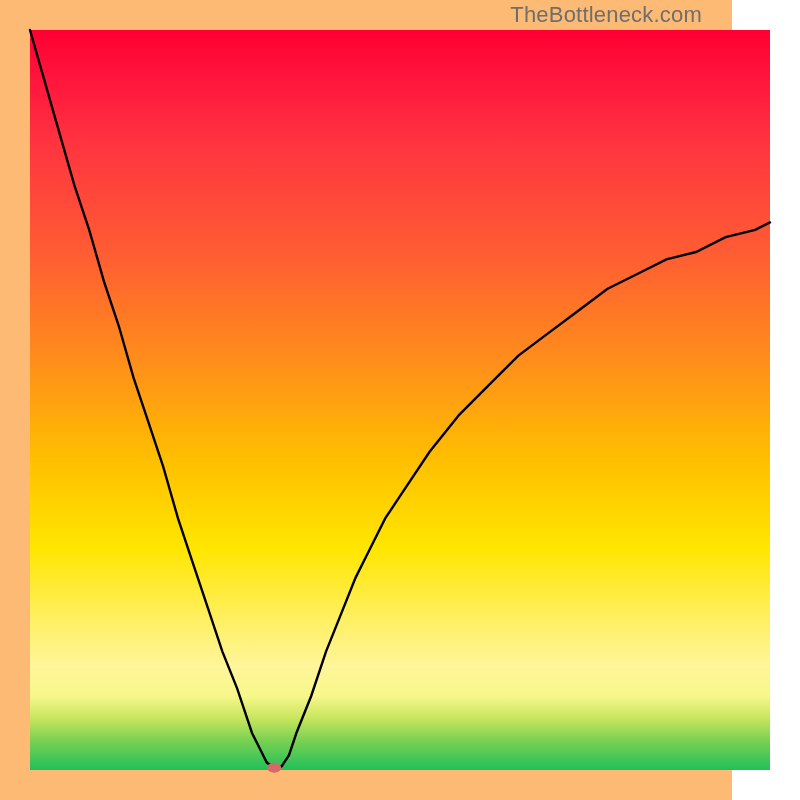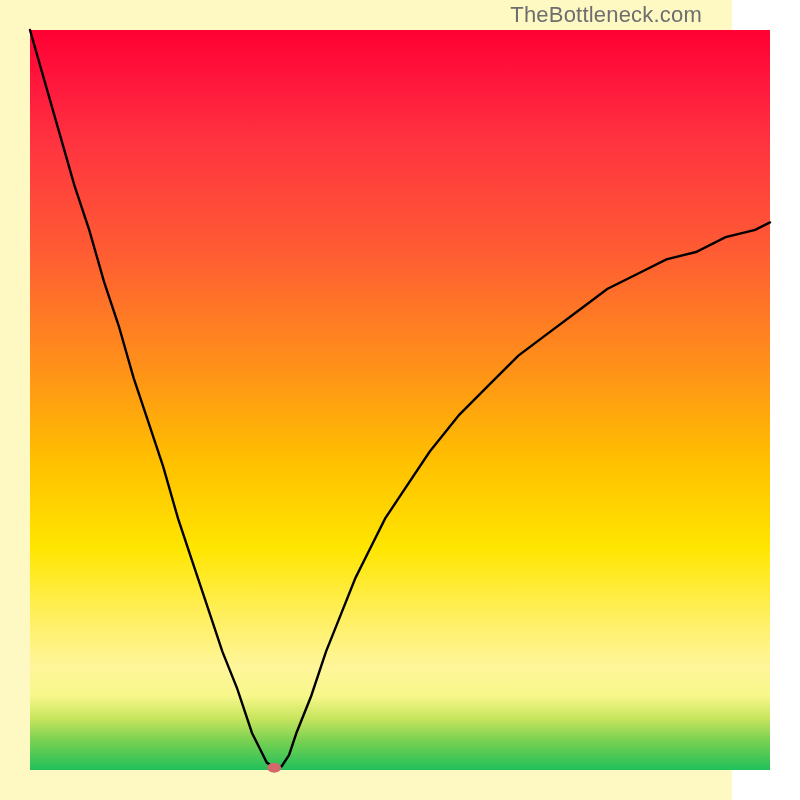--- a/index.html
+++ b/index.html
@@ -7,21 +7,21 @@
     padding: 0;
     width: 800px;
     height: 800px;
     overflow: hidden;
     font-family: Arial, Helvetica, sans-serif;
   }
   .frame {
     position: relative;
     width: 732px;
     height: 800px;
-    background: #fef9c3;
+    background: #fdba74;
     box-sizing: border-box;
   }
   .plot-area {
     position: absolute;
     left: 30px;
     top: 30px;
     width: 740px;
     height: 740px;
     
     background: linear-gradient(

